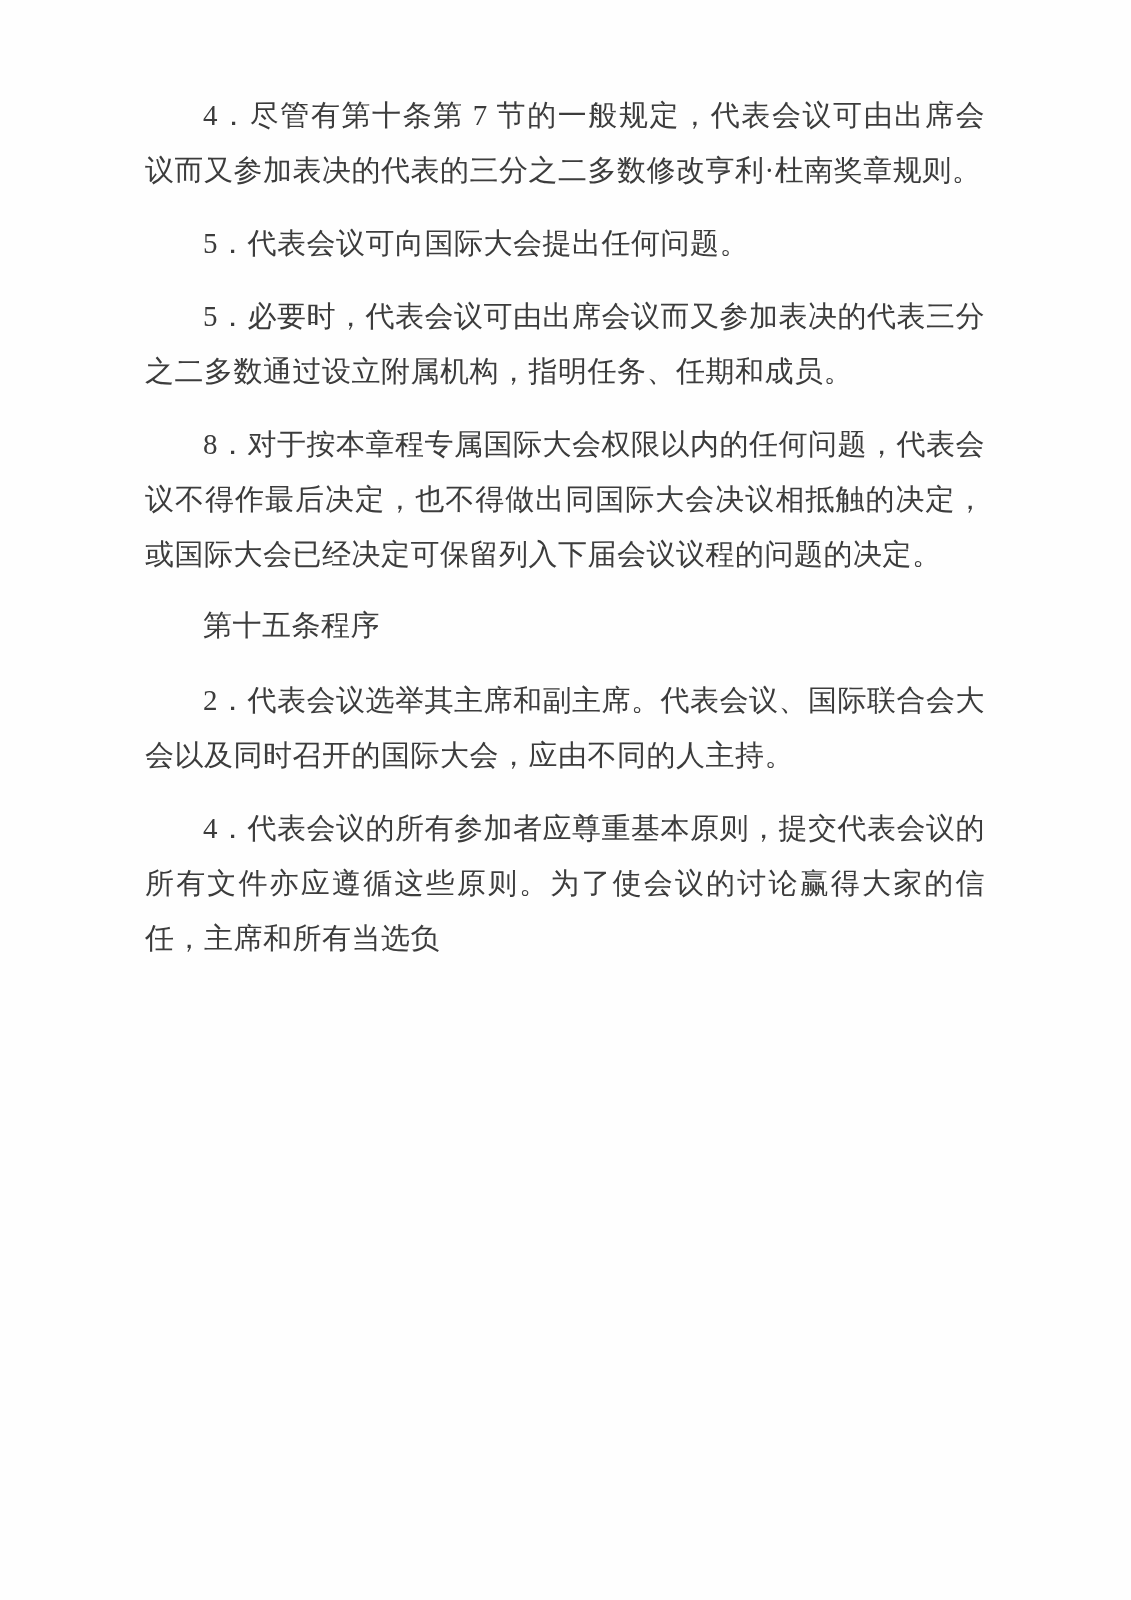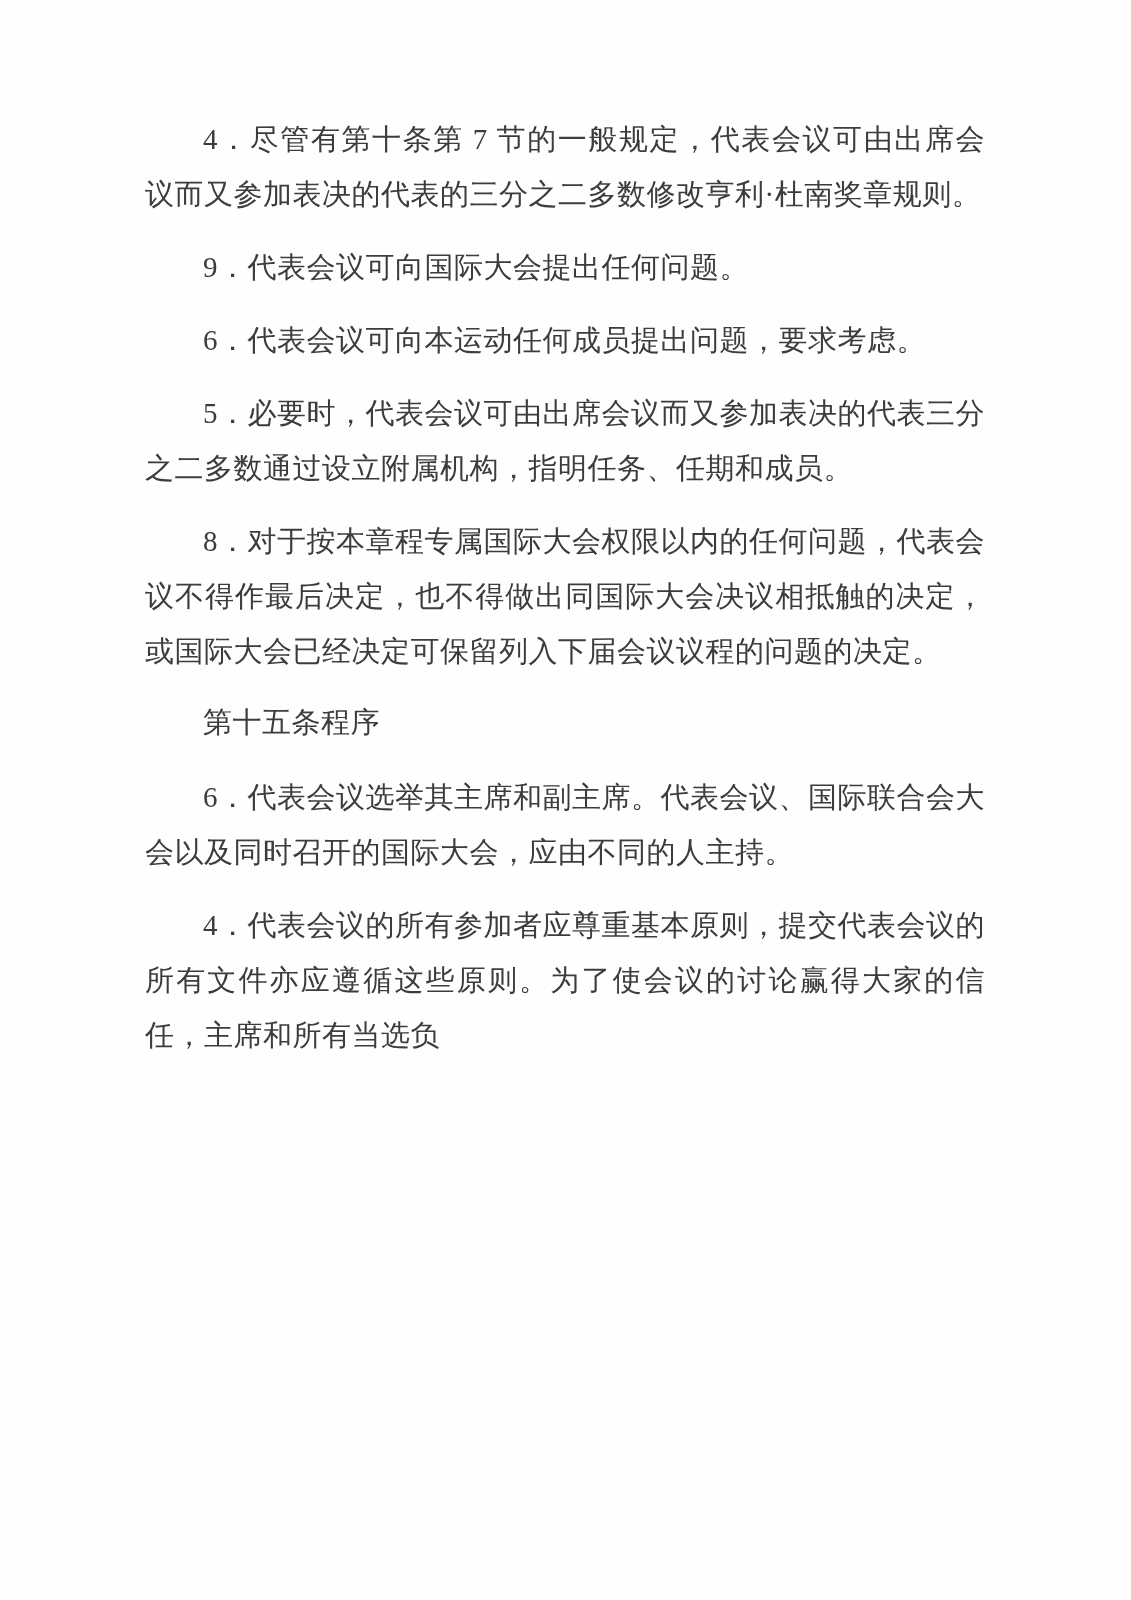--- a/index.html
+++ b/index.html
@@ -6,21 +6,21 @@
     margin: 0;
     padding: 0;
     background: #ffffff;
   }
   .page {
     position: relative;
     width: 1131px;
     height: 1600px;
     background: #fefefe;
     box-sizing: border-box;
-    padding: 112px 146px 0 145px;
+    padding: 88px 146px 0 145px;
     overflow: hidden;
     font-family: "Liberation Serif", "DejaVu Serif", serif;
     color: #3c3c3c;
   }
   .para {
     font-size: 29px;
     line-height: 55px;
     text-align: justify;
     text-justify: inter-ideograph;
     text-indent: 2em;
@@ -35,20 +35,19 @@
     margin: 0 0 18px 0;
     letter-spacing: 0.5px;
     font-family: Liberation Mono, monospace;
   }
 </style>
 </head>
 <body>
 
 <div class="page">
   <p class="para">4．尽管有第十条第 7 节的一般规定，代表会议可由出席会议而又参加表决的代表的三分之二多数修改亨利·杜南奖章规则。</p>
-  <p class="para">9．代表会议可向国际大会提出任何问题。</p>
-  <p class="para">6．代表会议可向本运动任何成员提出问题，要求考虑。</p>
+  <p class="para">5．代表会议可向国际大会提出任何问题。</p>
   <p class="para">5．必要时，代表会议可由出席会议而又参加表决的代表三分之二多数通过设立附属机构，指明任务、任期和成员。</p>
   <p class="para">8．对于按本章程专属国际大会权限以内的任何问题，代表会议不得作最后决定，也不得做出同国际大会决议相抵触的决定，或国际大会已经决定可保留列入下届会议议程的问题的决定。</p>
   <p class="heading">第十五条程序</p>
-  <p class="para">6．代表会议选举其主席和副主席。代表会议、国际联合会大会以及同时召开的国际大会，应由不同的人主持。</p>
+  <p class="para">2．代表会议选举其主席和副主席。代表会议、国际联合会大会以及同时召开的国际大会，应由不同的人主持。</p>
   <p class="para">4．代表会议的所有参加者应尊重基本原则，提交代表会议的所有文件亦应遵循这些原则。为了使会议的讨论赢得大家的信任，主席和所有当选负</p>
 </div>
 
 </body></html>

